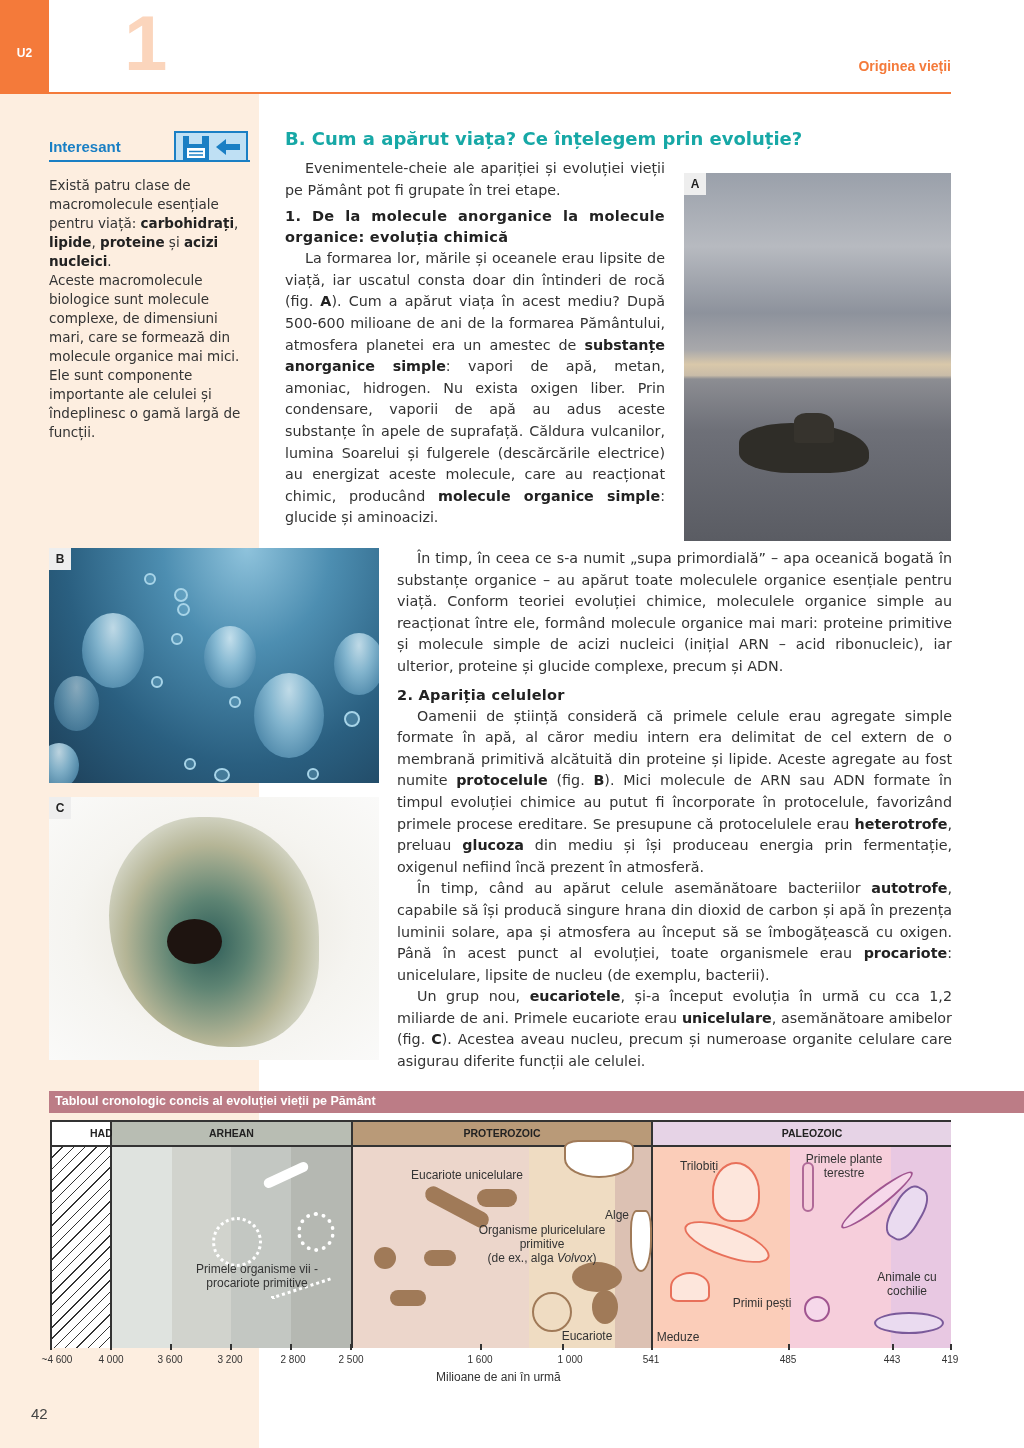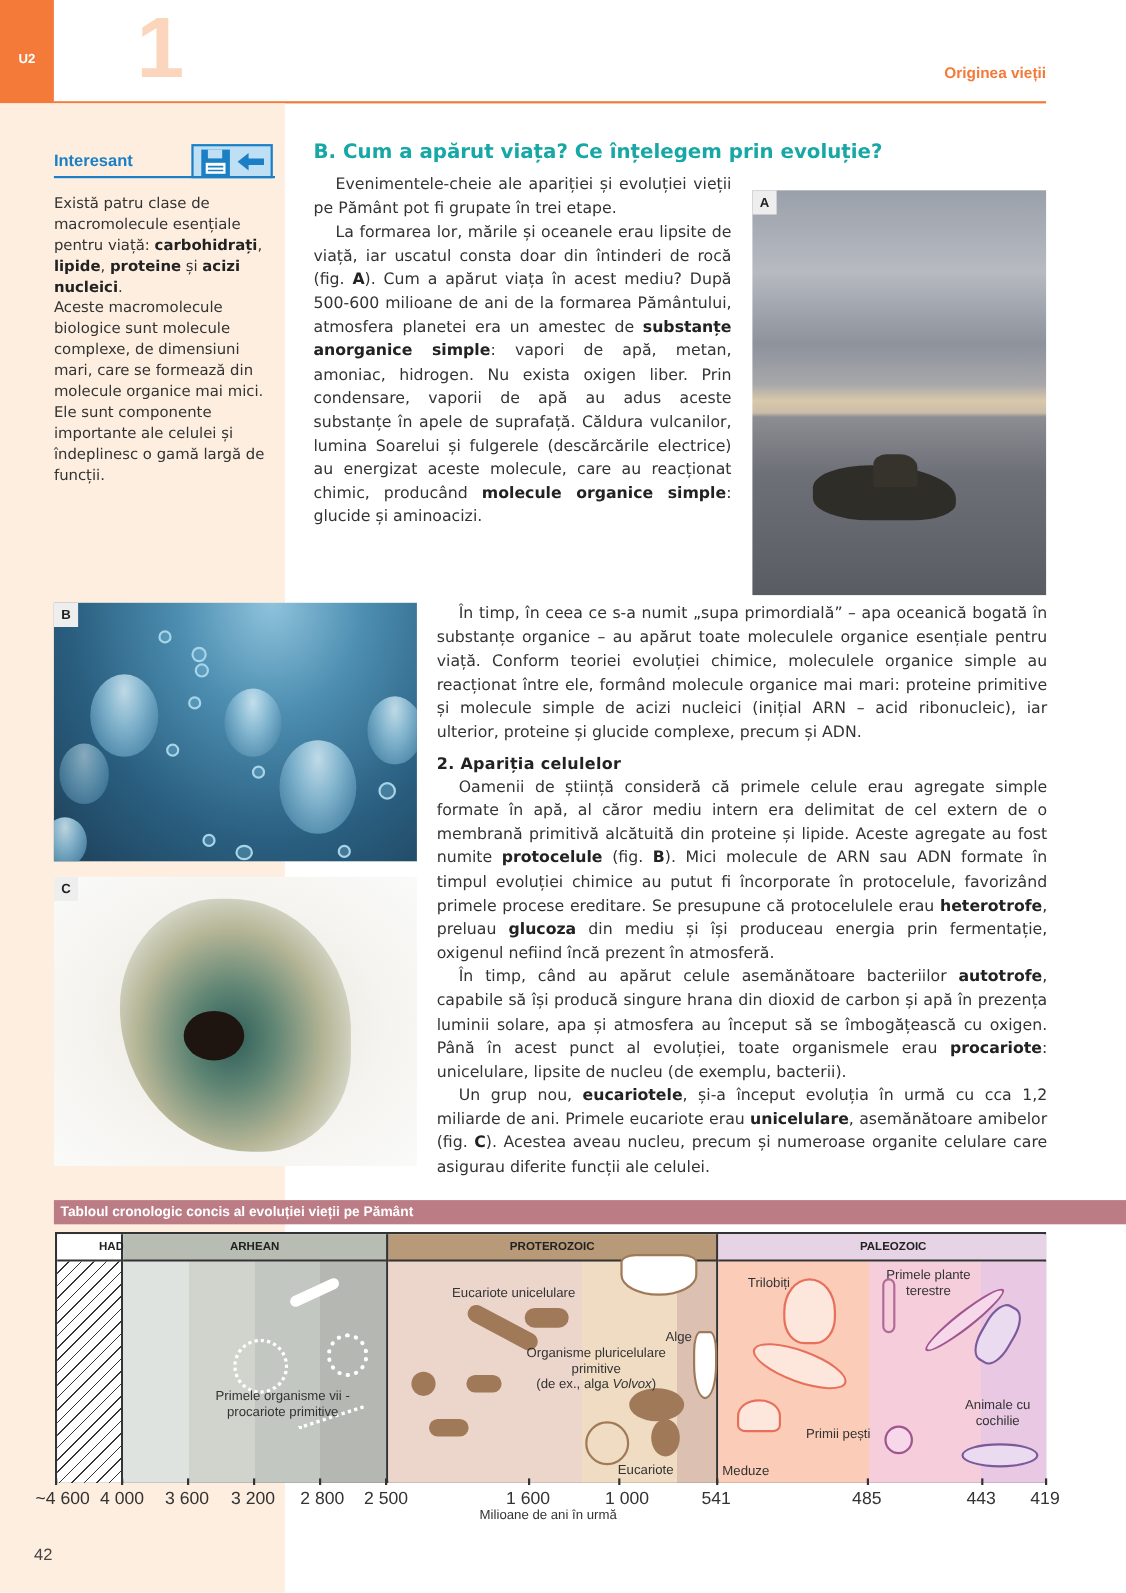--- a/index.html
+++ b/index.html
@@ -49,21 +49,21 @@
   .nucleus { position: absolute; left: 118px; top: 122px; width: 55px; height: 45px; background: #1e1410; border-radius: 50%; }
 
   
   .tl-banner { position: absolute; left: 49px; top: 1091px; width: 975px; height: 22px; background: #bc7c86; }
   .tl-banner span { position: absolute; left: 6px; top: 3px; color: #fff; font-weight: bold; font-size: 12.5px; font-family: "Liberation Sans", sans-serif; }
   .tl { position: absolute; left: 50px; top: 1120px; width: 901px; height: 228px; border: 2px solid #333; background: #fff; }
   .era-head { position: absolute; top: 0; height: 25px; border-right: 2px solid #333; border-bottom: 2px solid #333; font-size: 10.5px; font-weight: bold; font-family: "Liberation Sans", sans-serif; text-align: center; line-height: 23px; color: #222; }
   .era-body { position: absolute; top: 25px; height: 201px; border-right: 2px solid #333; }
   .hatch { background: repeating-linear-gradient(135deg, #ffffff 0px, #ffffff 7px, #333 7px, #333 8px); }
   .tl-label { position: absolute; font-family: "Liberation Sans", sans-serif; font-size: 12px; color: #333; text-align: center; line-height: 14px; }
-  .tick-label { position: absolute; top: 1354px; font-family: "Liberation Sans", sans-serif; font-size: 16px; color: #333; transform: translateX(-50%); white-space: nowrap; }
+  .tick-label { position: absolute; top: 1354px; font-family: "Liberation Sans", sans-serif; font-size: 10px; color: #333; transform: translateX(-50%); white-space: nowrap; }
   .tick { position: absolute; top: 1344px; width: 2px; height: 6px; background: #333; }
   .axis-title { position: absolute; left: 436px; top: 1370px; font-family: "Liberation Sans", sans-serif; font-size: 12px; color: #333; }
 
   .creature { position: absolute; border-radius: 50%; }
   .page-num { position: absolute; left: 31px; top: 1405px; font-size: 15px; color: #444; font-family: "Liberation Sans", sans-serif; }
 </style>
 </head>
 <body>
 
 <div class="unit-tab">
@@ -89,20 +89,21 @@
 <div class="int-rule"></div>
 <div class="int-text">
   <p id="sb-p1"><span>Există patru clase de macromolecule esențiale pentru viață: </span><b>carbohidrați</b><span>, </span><b>lipide</b><span>, </span><b>proteine</b><span> și </span><b>acizi nucleici</b><span>.</span></p>
   <p id="sb-p2"><span>Aceste macromolecule biologice sunt molecule complexe, de dimensiuni mari, care se formează din molecule organice mai mici. Ele sunt componente importante ale celulei și îndeplinesc o gamă largă de funcții.</span></p>
 </div>
 
 <div class="sec-title">B. Cum a apărut viața? Ce înțelegem prin evoluție?</div>
 
 <div class="col1">
   <p>Evenimentele-cheie ale apariției și evoluției vieții pe Pământ pot fi grupate în trei etape.</p>
+  <h3>1. De la molecule anorganice la molecule organice: evoluția chimică</h3>
   <p id="s1p1"><span>La formarea lor, mările și oceanele erau lipsite de viață, iar uscatul consta doar din întinderi de rocă (fig. </span><b>A</b><span>). Cum a apărut viața în acest mediu? După 500-600 milioane de ani de la formarea Pământului, atmosfera planetei era un amestec de </span><b>substanțe anorganice simple</b><span>: vapori de apă, metan, amoniac, hidrogen. Nu exista oxigen liber. Prin condensare, vaporii de apă au adus aceste substanțe în apele de suprafață. Căldura vulcanilor, lumina Soarelui și fulgerele (descărcările electrice) au energizat aceste molecule, care au reacționat chimic, producând </span><b>molecule organice simple</b><span>: glucide și aminoacizi.</span></p>
 </div>
 
 <div class="col2">
   <p>În timp, în ceea ce s-a numit „supa primordială” – apa oceanică bogată în substanțe organice – au apărut toate moleculele organice esențiale pentru viață. Conform teoriei evoluției chimice, moleculele organice simple au reacționat între ele, formând molecule organice mai mari: proteine primitive și molecule simple de acizi nucleici (inițial ARN – acid ribonucleic), iar ulterior, proteine și glucide complexe, precum și ADN.</p>
   <h3>2. Apariția celulelor</h3>
   <p id="s2p1"><span>Oamenii de știință consideră că primele celule erau agregate simple formate în apă, al căror mediu intern era delimitat de cel extern de o membrană primitivă alcătuită din proteine și lipide. Aceste agregate au fost numite </span><b>protocelule</b><span> (fig. </span><b>B</b><span>). Mici molecule de ARN sau ADN formate în timpul evoluției chimice au putut fi încorporate în protocelule, favorizând primele procese ereditare. Se presupune că protocelulele erau </span><b>heterotrofe</b><span>, preluau </span><b>glucoza</b><span> din mediu și își produceau energia prin fermentație, oxigenul nefiind încă prezent în atmosferă.</span></p>
   <p id="s2p2"><span>În timp, când au apărut celule asemănătoare bacteriilor </span><b>autotrofe</b><span>, capabile să își producă singure hrana din dioxid de carbon și apă în prezența luminii solare, apa și atmosfera au început să se îmbogățească cu oxigen. Până în acest punct al evoluției, toate organismele erau </span><b>procariote</b><span>: unicelulare, lipsite de nucleu (de exemplu, bacterii).</span></p>
   <p id="s2p3"><span>Un grup nou, </span><b>eucariotele</b><span>, și-a început evoluția în urmă cu cca 1,2 miliarde de ani. Primele eucariote erau </span><b>unicelulare</b><span>, asemănătoare amibelor (fig. </span><b>C</b><span>). Acestea aveau nucleu, precum și numeroase organite celulare care asigurau diferite funcții ale celulei.</span></p>
 </div>

